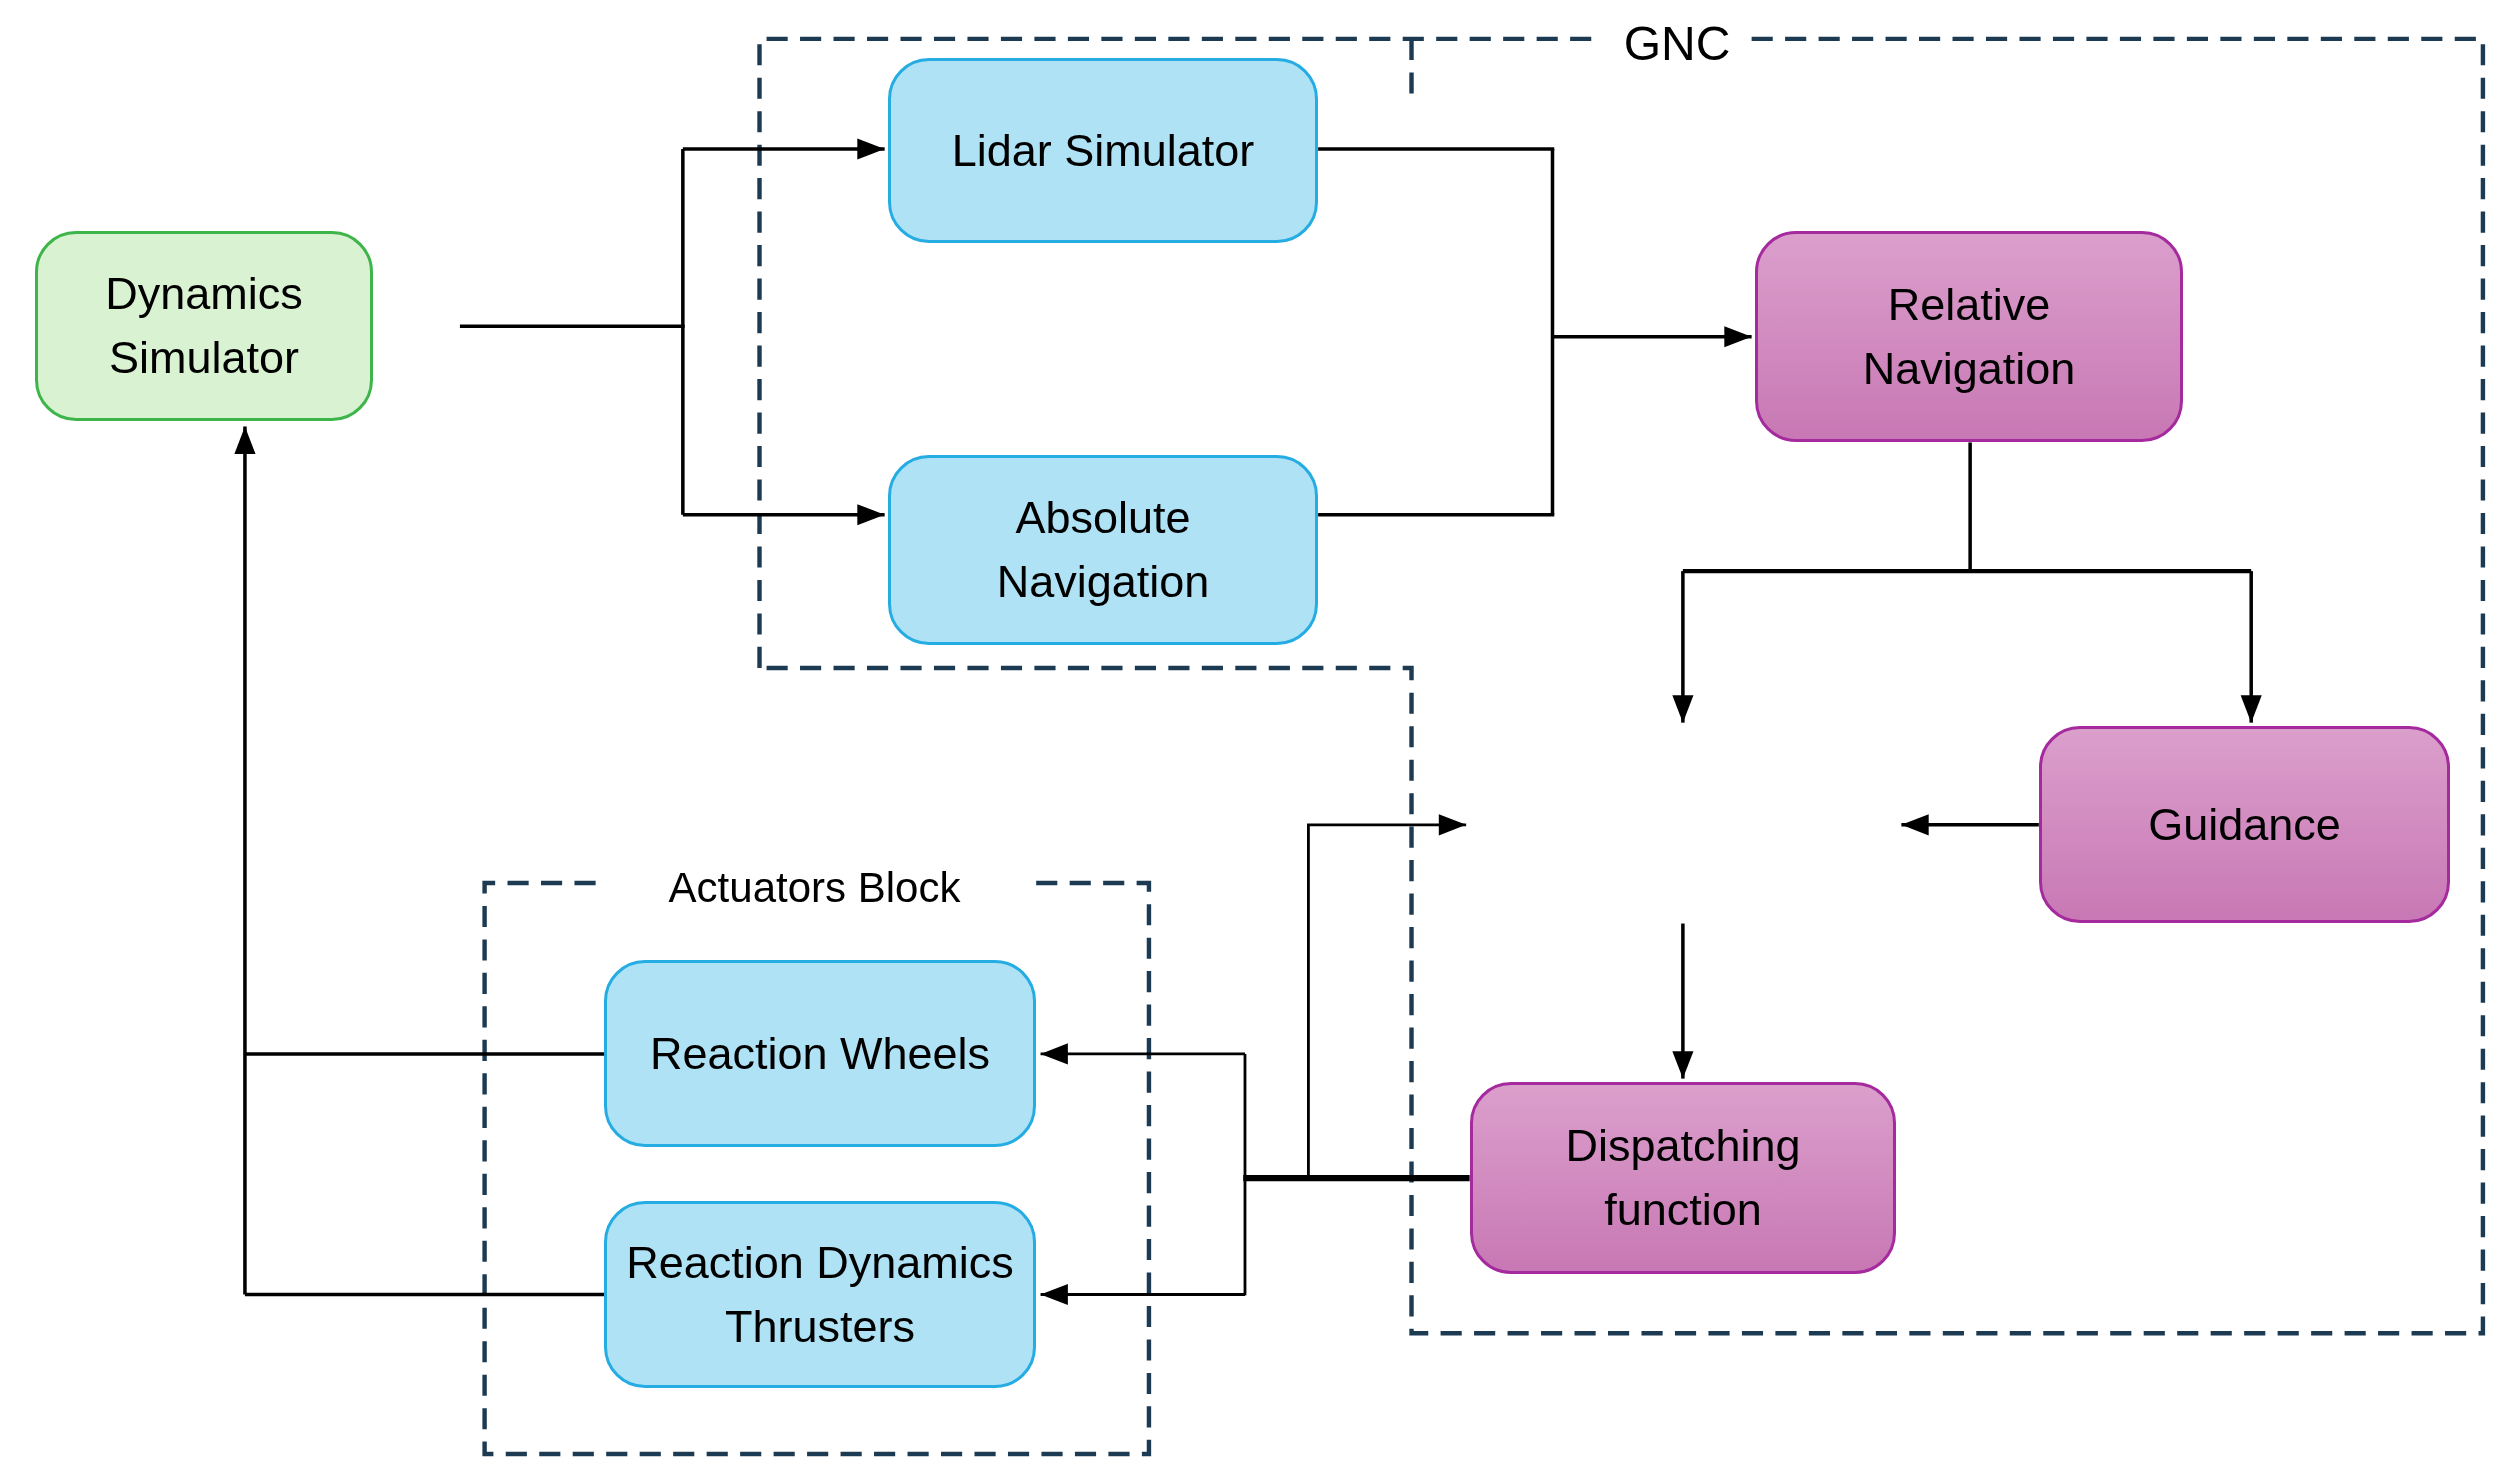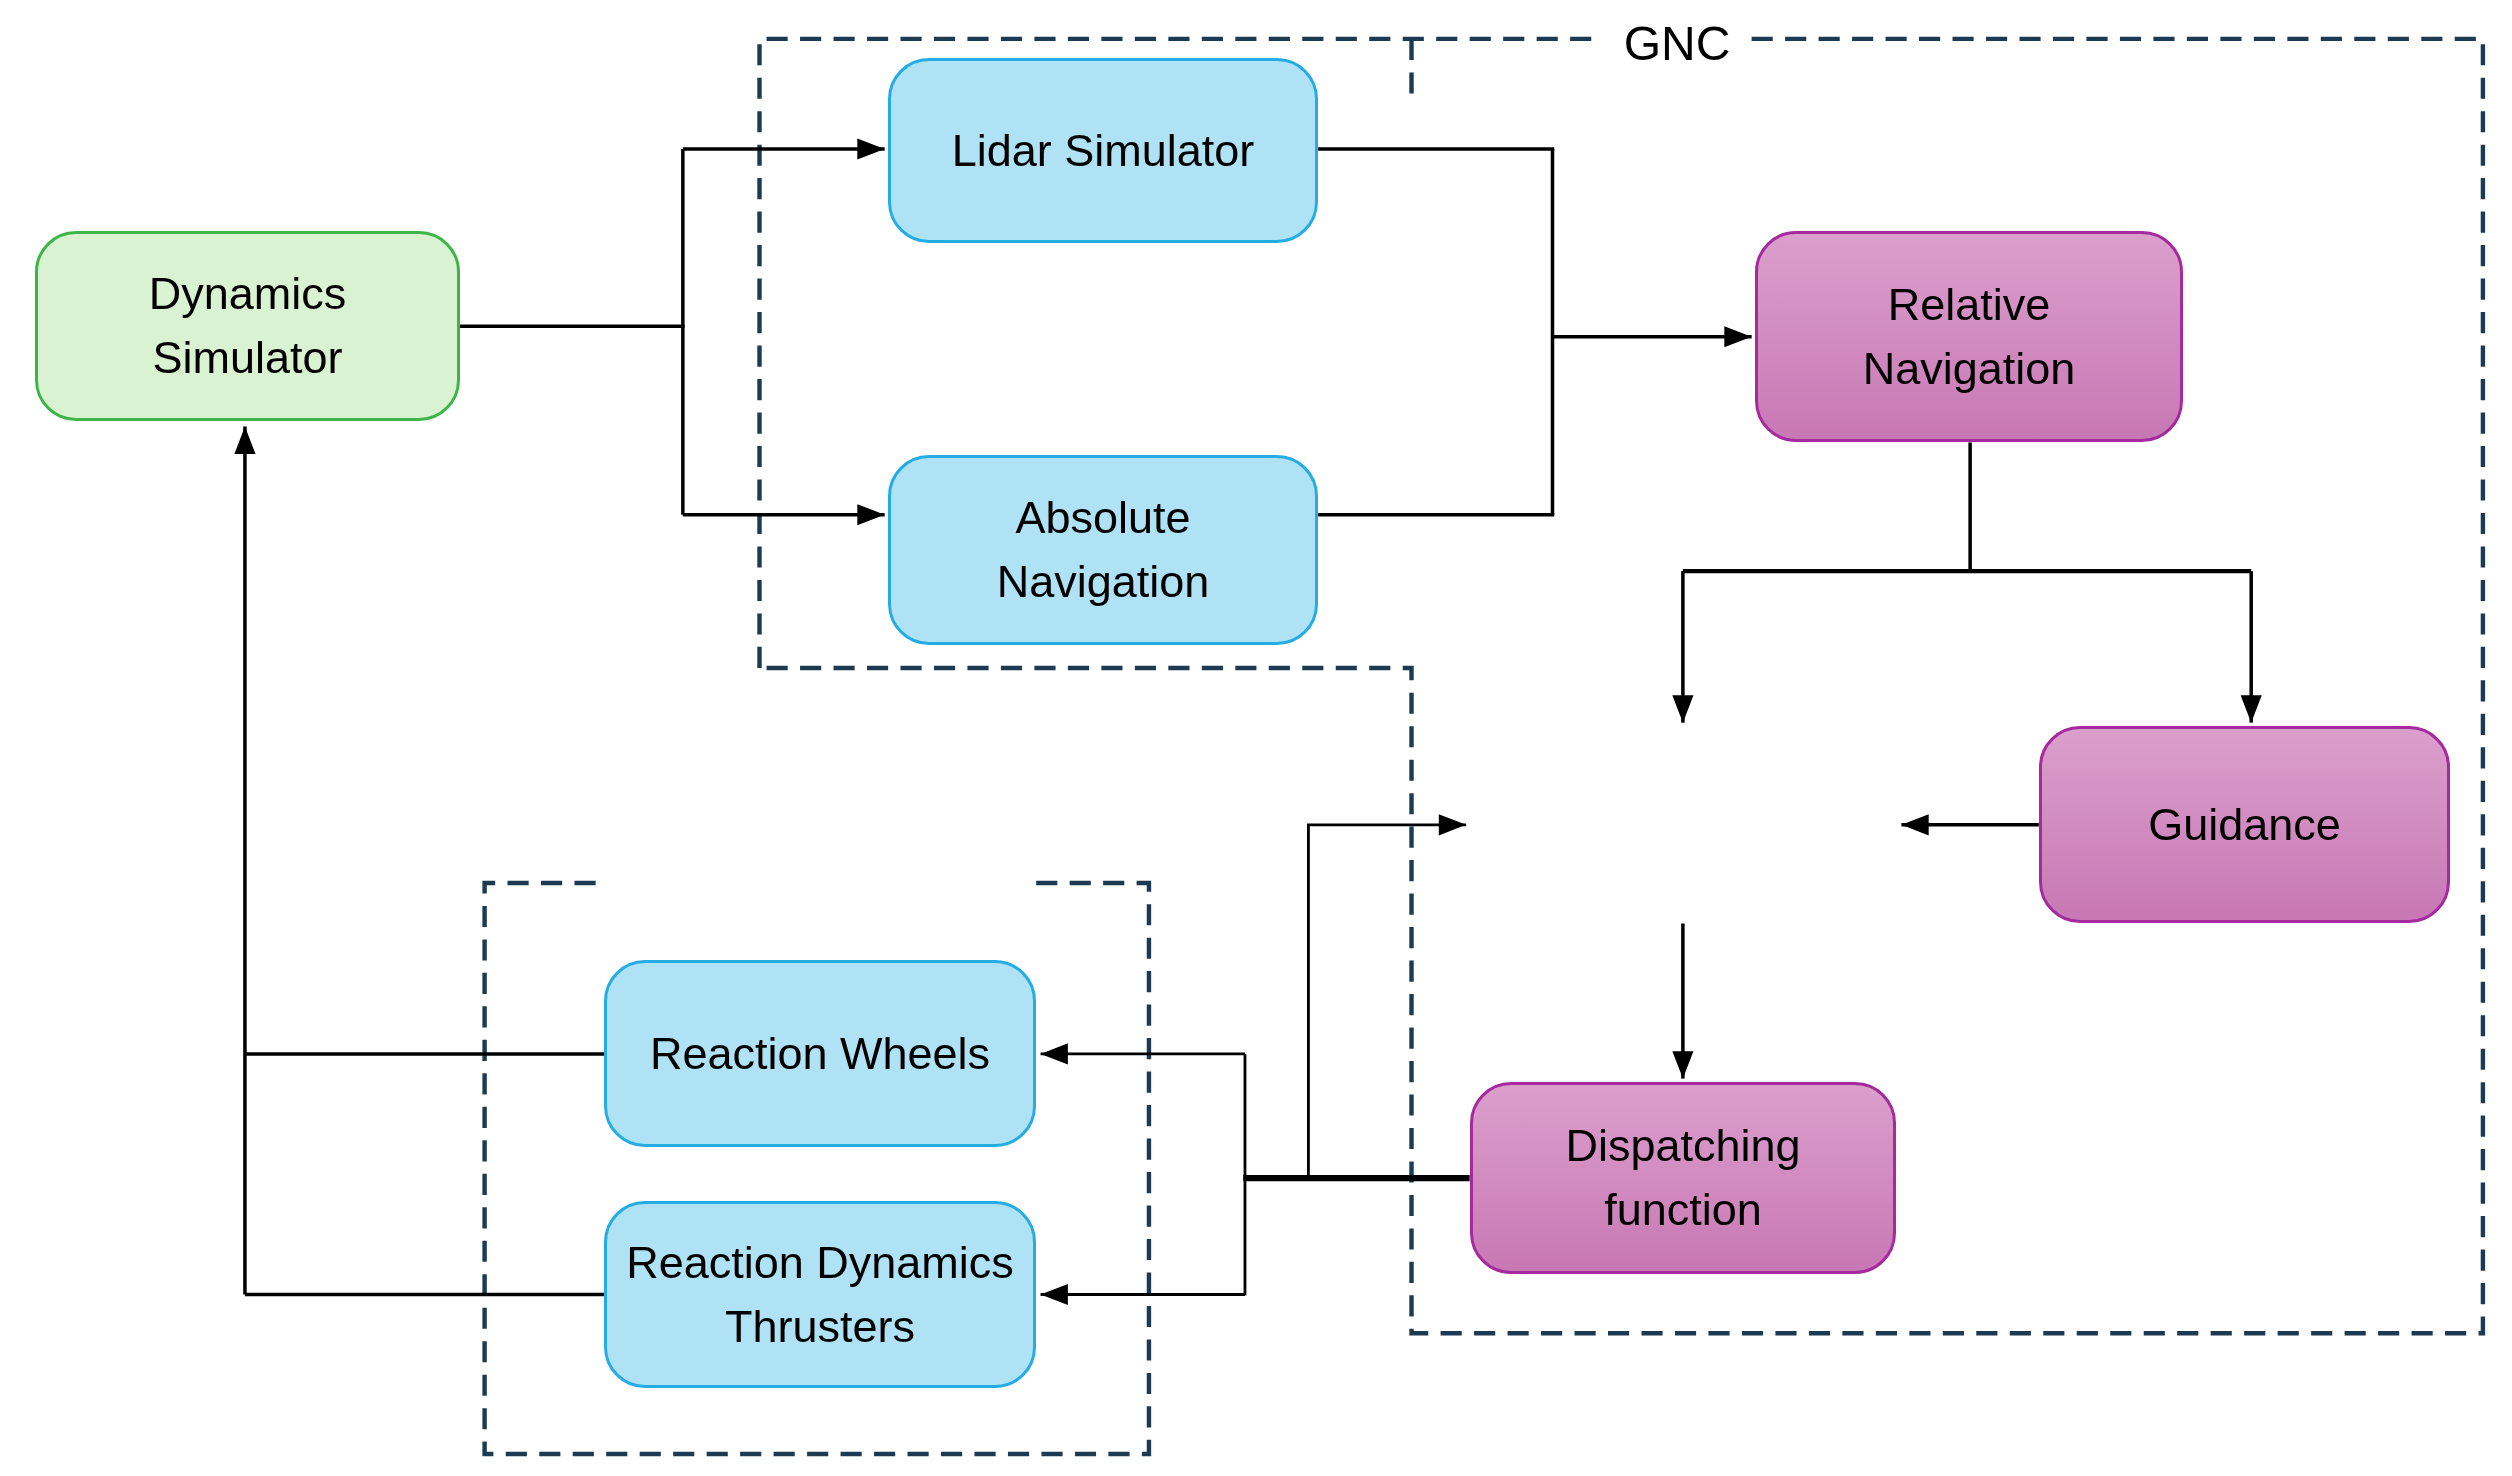--- a/index.html
+++ b/index.html
@@ -145,22 +145,23 @@
     <path class="thin-edge" marker-end="url(#arrow)" d="M1413 1196 H1181"></path>
     <path class="thin-edge" marker-end="url(#arrow)" d="M1413 1469 H1181"></path>
     <path class="thin-edge" marker-end="url(#arrow)" d="M1485 1337 V936 H1664"></path>
 
     <path class="solid-edge" d="M686 1196 H278"></path>
     <path class="solid-edge" d="M686 1469 H278"></path>
     <path class="solid-edge" marker-end="url(#arrow)" d="M278 1469 V484"></path>
   </svg>
 
   <div class="group-label" id="gnc-label">GNC</div>
+  <div class="group-label" id="actuators-label">Actuators Block</div>
 
-  <div class="node green" style="left:35px; top:231px; width:425px; height:190px;">Dynamics
+  <div class="node green" style="left:35px; top:231px; width:338px; height:190px;">Dynamics
 Simulator</div>
 
   <div class="node blue" style="left:888px; top:58px; width:430px; height:185px;">Lidar Simulator</div>
 
   <div class="node blue" style="left:888px; top:419px; width:430px; height:190px;margin-top:36px;">Absolute
 Navigation</div>
 
   <div class="node pink" style="left:1755px; top:231px; width:428px; height:211px;">Relative
 Navigation</div>
 

